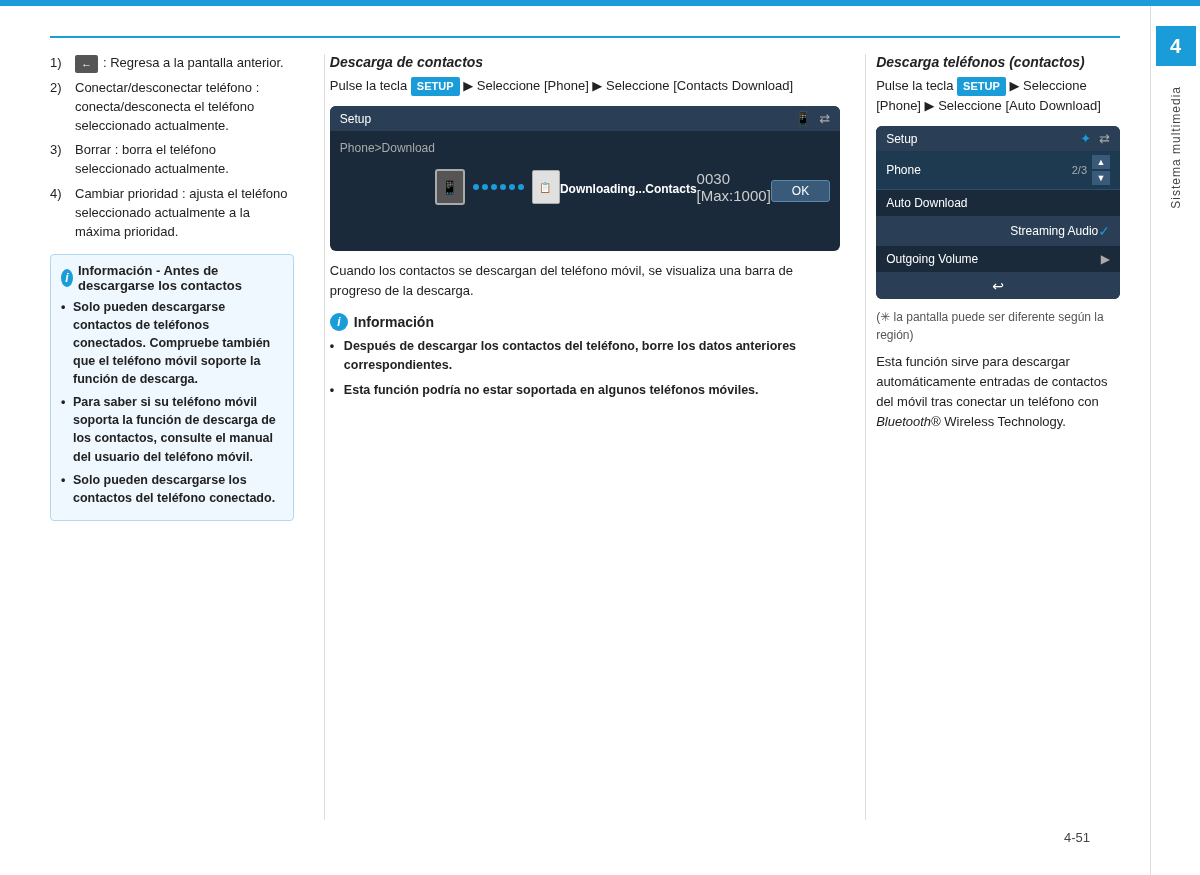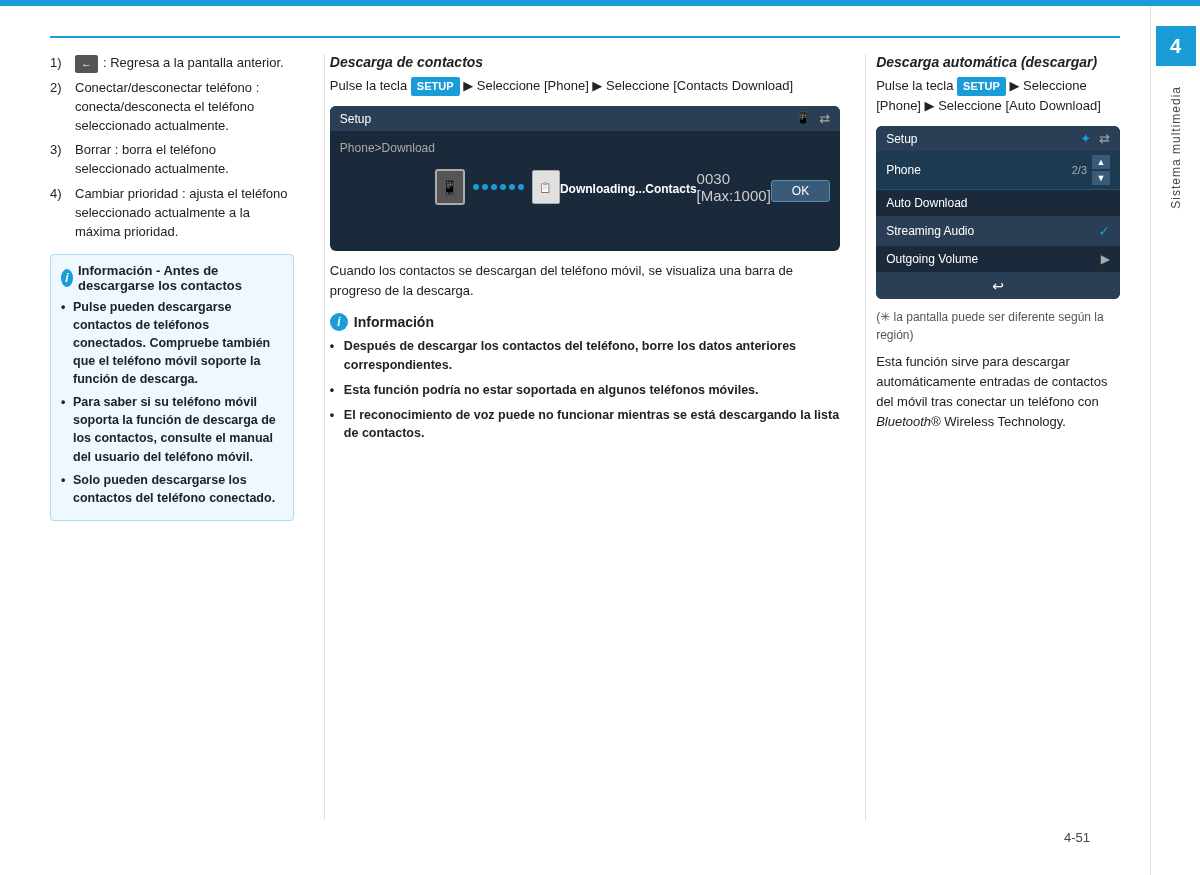--- a/index.html
+++ b/index.html
@@ -255,20 +255,21 @@
       color: #fff;
       font-size: 12px;
     }
 
     .menu-item-row:last-child {
       border-bottom: none;
     }
 
     .menu-item-selected {
       background: #2a3f55;
+      justify-content: flex-end;
     }
 
     .menu-item-check {
       color: #1a9cd8;
       font-size: 14px;
     }
 
     .menu-item-arrow-right {
       color: #aaa;
       font-size: 12px;
@@ -440,21 +441,21 @@
           <span class="list-number">4)</span>
           <span>Cambiar prioridad : ajusta el teléfono seleccionado actualmente a la máxima prioridad.</span>
         </div>
 
         <div class="info-box">
           <div class="info-title">
             <span class="info-icon">i</span>
             <span>Información - Antes de descargarse los contactos</span>
           </div>
           <ul class="bullet-list">
-            <li>Pulse pueden descargarse contactos de teléfonos conectados. Compruebe también que el teléfono móvil soporte la función de descarga.</li>
+            <li>Solo pueden descargarse contactos de teléfonos conectados. Compruebe también que el teléfono móvil soporte la función de descarga.</li>
             <li>Para saber si su teléfono móvil soporta la función de descarga de los contactos, consulte el manual del usuario del teléfono móvil.</li>
             <li>Solo pueden descargarse los contactos del teléfono conectado.</li>
           </ul>
         </div>
 
       </div>
 
       <div class="col-middle">
 
         <div class="section-heading-italic">Descarga de contactos</div>
@@ -500,29 +501,28 @@
         <p class="body-text">Cuando los contactos se descargan del teléfono móvil, se visualiza una barra de progreso de la descarga.</p>
 
         <div class="info-box-plain">
           <div class="info-title">
             <span class="info-icon">i</span>
             <span>Información</span>
           </div>
           <ul class="info-bullet-list">
             <li>Después de descargar los contactos del teléfono, borre los datos anteriores correspondientes.</li>
             <li>Esta función podría no estar soportada en algunos teléfonos móviles.</li>
-            <li>El reconocimiento de voz puede no funcionar mientras se está descargando la lista de contactos.</li>
           </ul>
         </div>
 
       </div>
 
       <div class="col-right">
 
-        <div class="section-heading-italic">Descarga automática (descargar)</div>
+        <div class="section-heading-italic">Descarga teléfonos (contactos)</div>
 
         <p class="body-text">
           <span>Pulse la tecla</span>
           <span class="setup-key">SETUP</span>
           <span>▶</span>
           Seleccione [Phone] ▶ Seleccione [Auto Download]
         </p>
 
         <div class="screen-mockup-right">
           <div class="screen-header-right">

